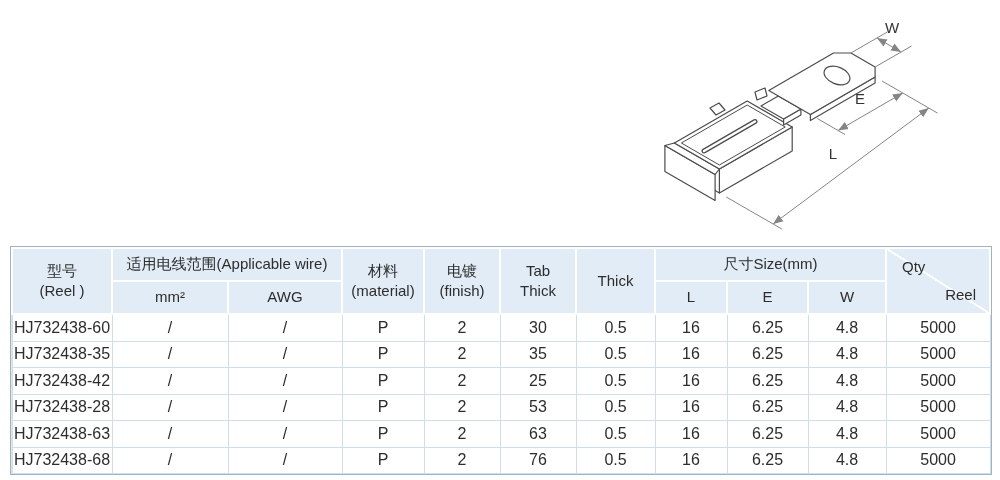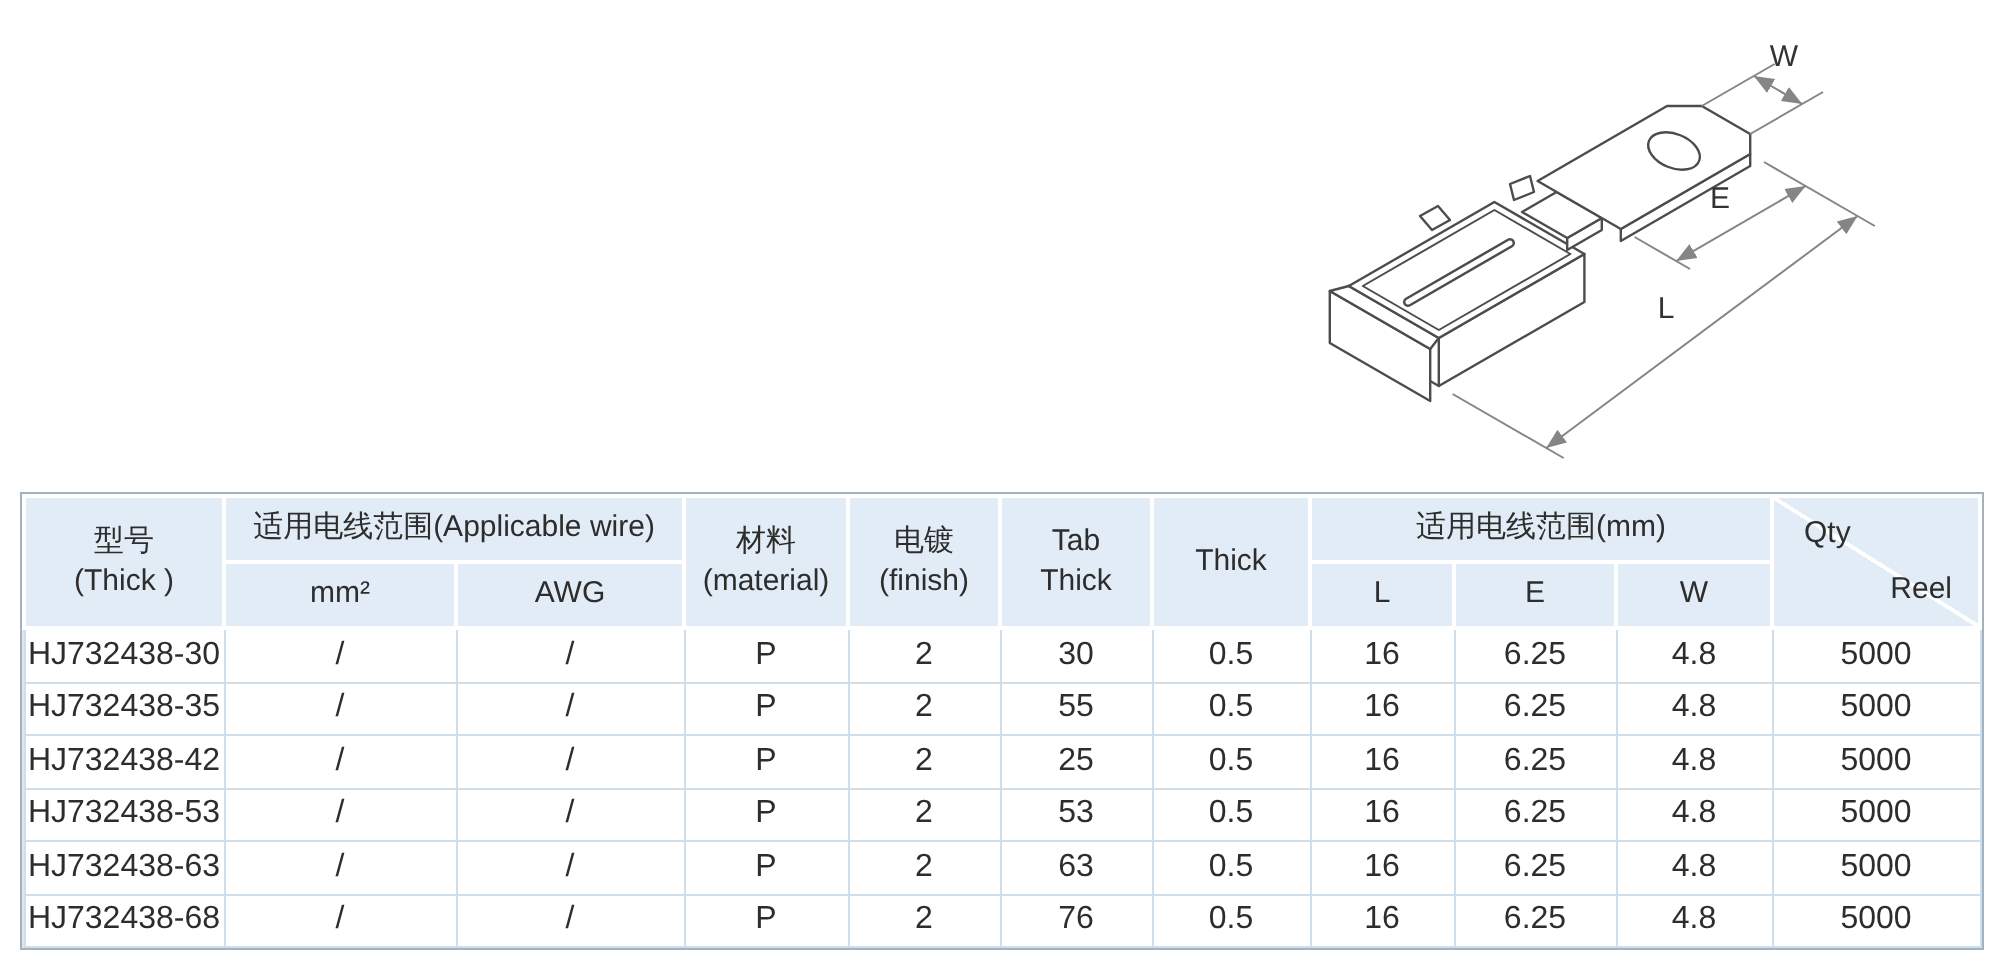--- a/index.html
+++ b/index.html
@@ -102,92 +102,92 @@
         <col style="width:79px">
           <col style="width:72px">
           <col style="width:81px">
         <col style="width:78px">
           <col style="width:104px">
       </colgroup>
       <thead>
         <tr>
           <th rowspan="2">
             <div>型号</div>
-            <div>(Thick )</div>
+            <div>(Reel )</div>
           </th>
           <th colspan="2">适用电线范围(Applicable wire)</th>
           <th rowspan="2">
             <div>材料</div>
             <div>(material)</div>
           </th>
           <th rowspan="2">
             <div>电镀</div>
             <div>(finish)</div>
           </th>
           <th rowspan="2">
             <div>Tab</div>
             <div>Thick</div>
           </th>
           <th rowspan="2">Thick</th>
-          <th colspan="3">适用电线范围(mm)</th>
+          <th colspan="3">尺寸Size(mm)</th>
           <th rowspan="2" class="diag">
             <span class="qty">Qty</span>
             <span class="reel">Reel</span>
           </th>
         </tr>
         <tr>
           <th>mm²</th>
           <th>AWG</th>
           <th>L</th>
           <th>E</th>
           <th>W</th>
         </tr>
       </thead>
       <tbody>
           <tr>
-            <td>HJ732438-30</td>
+            <td>HJ732438-60</td>
             <td>/</td>
             <td>/</td>
             <td>P</td>
             <td>2</td>
             <td>30</td>
             <td>0.5</td>
             <td>16</td>
             <td>6.25</td>
             <td>4.8</td>
             <td>5000</td>
           </tr>
           <tr>
             <td>HJ732438-35</td>
             <td>/</td>
             <td>/</td>
             <td>P</td>
             <td>2</td>
-            <td>55</td>
+            <td>35</td>
             <td>0.5</td>
             <td>16</td>
             <td>6.25</td>
             <td>4.8</td>
             <td>5000</td>
           </tr>
           <tr>
             <td>HJ732438-42</td>
             <td>/</td>
             <td>/</td>
             <td>P</td>
             <td>2</td>
             <td>25</td>
             <td>0.5</td>
             <td>16</td>
             <td>6.25</td>
             <td>4.8</td>
             <td>5000</td>
           </tr>
           <tr>
-            <td>HJ732438-53</td>
+            <td>HJ732438-28</td>
             <td>/</td>
             <td>/</td>
             <td>P</td>
             <td>2</td>
             <td>53</td>
             <td>0.5</td>
             <td>16</td>
             <td>6.25</td>
             <td>4.8</td>
             <td>5000</td>

